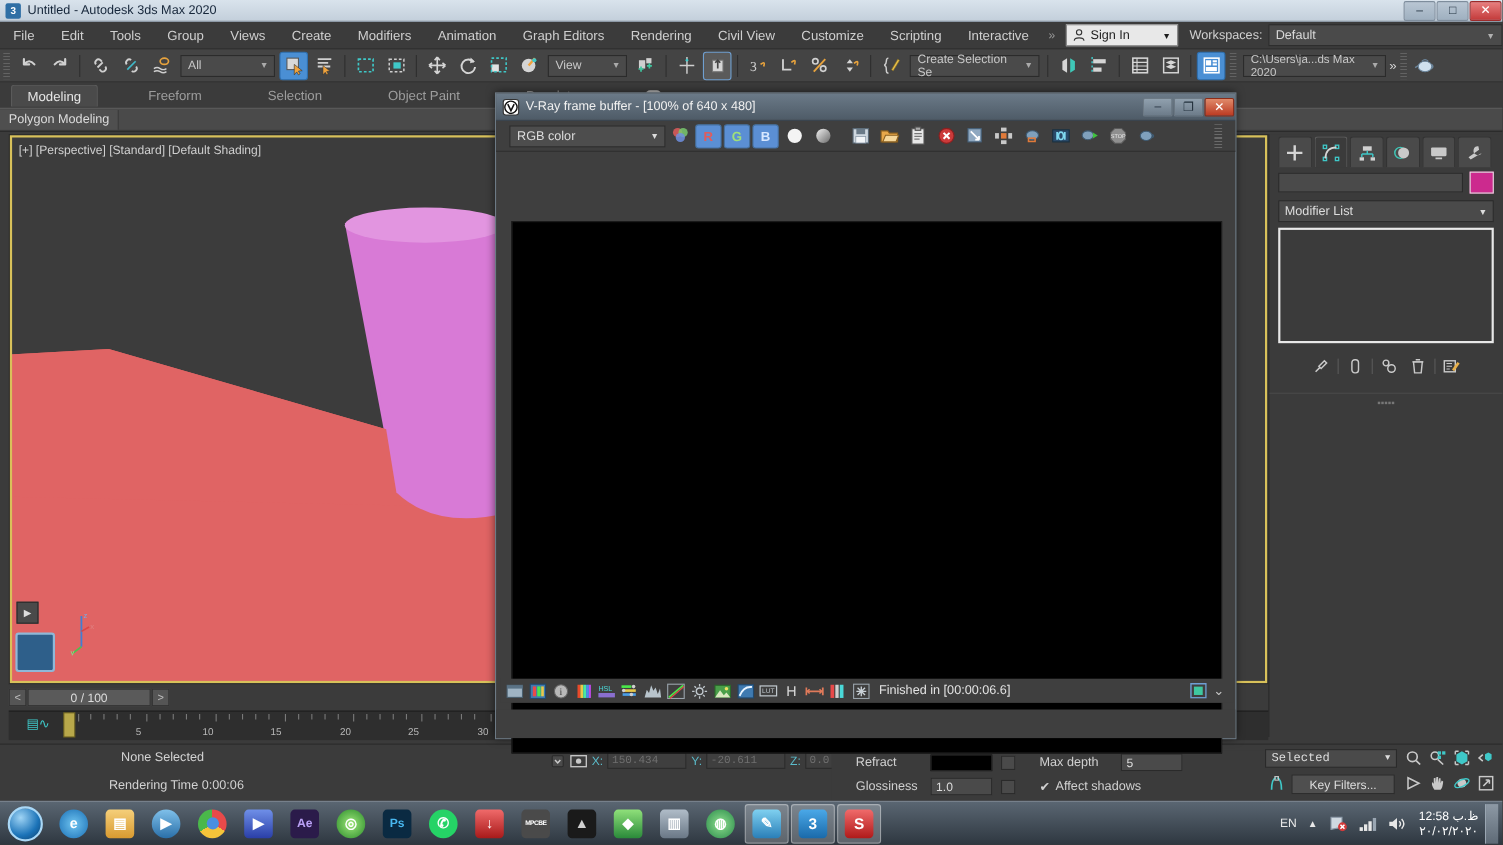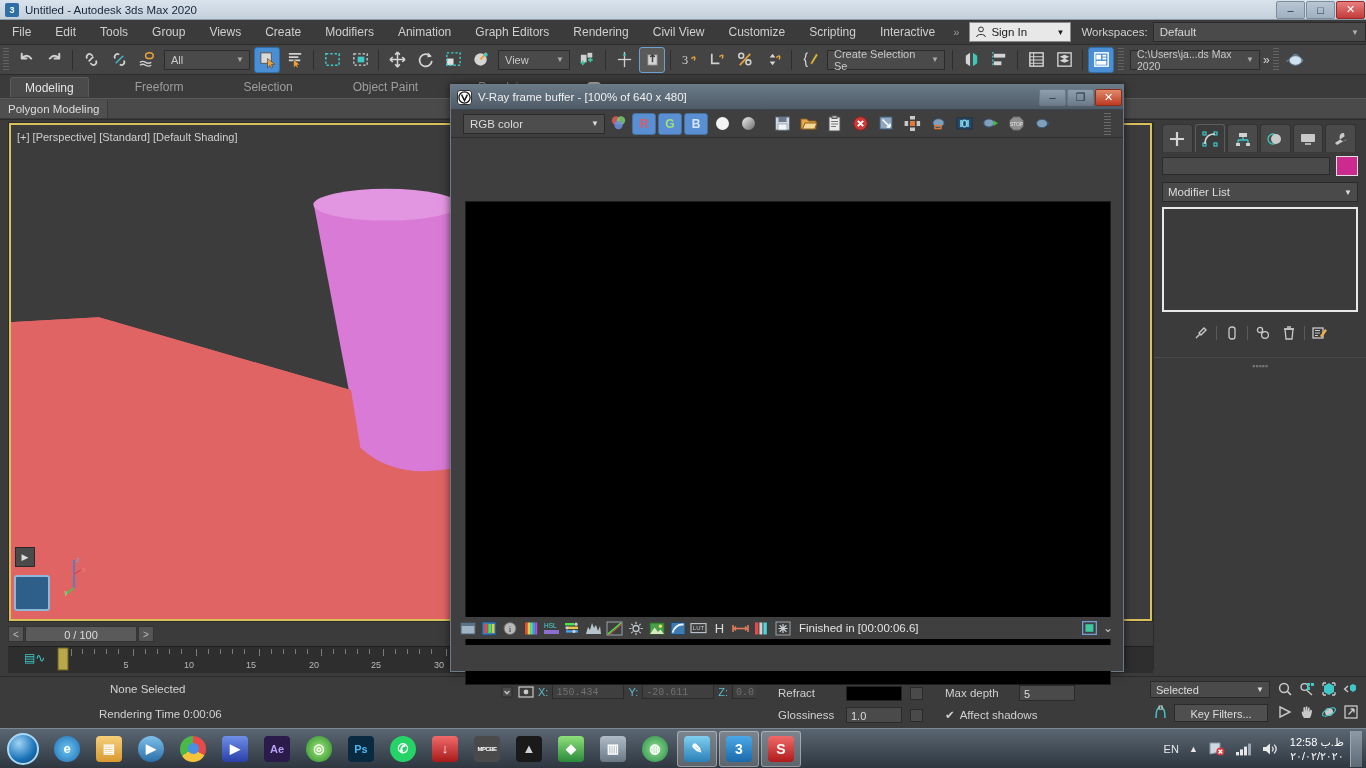--- a/index.html
+++ b/index.html
@@ -173,21 +173,21 @@
     font-size:10px;color:#555;padding-left:3px;line-height:20px; background:#fff;}
   #statusTxt { position:absolute; left:110px; top:6px; font-size:11.5px; color:#d2d2d2;}
   #statusTxt2 { position:absolute; left:99px; top:31px; font-size:11.5px; color:#d2d2d2;}
   #coordRow { position:absolute; left:500px; top:684px; display:flex; align-items:center; gap:4px; font-size:11px;}
   .coordBox { width:72px;height:15px;background:#3f3f3f;border:1px solid #2b2b2b;
     color:#6f6f6f; font-family:"Liberation Mono",monospace; font-size:10px; padding-left:3px; line-height:15px;}
   .coordLbl { color:#5bbccb; }
   
   #keyctrls { position:absolute; right:0; top:678px; width:216px; height:50px;}
   #selCombo { position:absolute; left:0; top:3px; width:120px;height:17px;background:#4a4a4a;
-    border:1px solid #2a2a2a; font-size:11px; color:#ddd; display:flex;align-items:center;}
+    border:1px solid #2a2a2a; font-size:11px; color:#ddd; display:flex;align-items:center;font-family:Liberation Mono, monospace;}
   #keyFilters { position:absolute; left:24px; top:26px; width:94px; height:18px; background:#4f4f4f;
     border:1px solid #2a2a2a; font-size:11px; color:#ddd; text-align:center; line-height:18px;}
   #navicons { position:absolute; right:2px; top:0; width:90px; display:flex; flex-wrap:wrap; gap:1px;}
   #navicons .ni { width:21px;height:22px;display:flex;align-items:center;justify-content:center;color:#ccc;}
   
   #vfb {
     position:absolute; left:450px; top:84px; width:674px; height:588px;
     background:#3f3f3f; border:1px solid #6d7a85;
     box-shadow:0 0 8px rgba(0,0,0,.6);
   }

